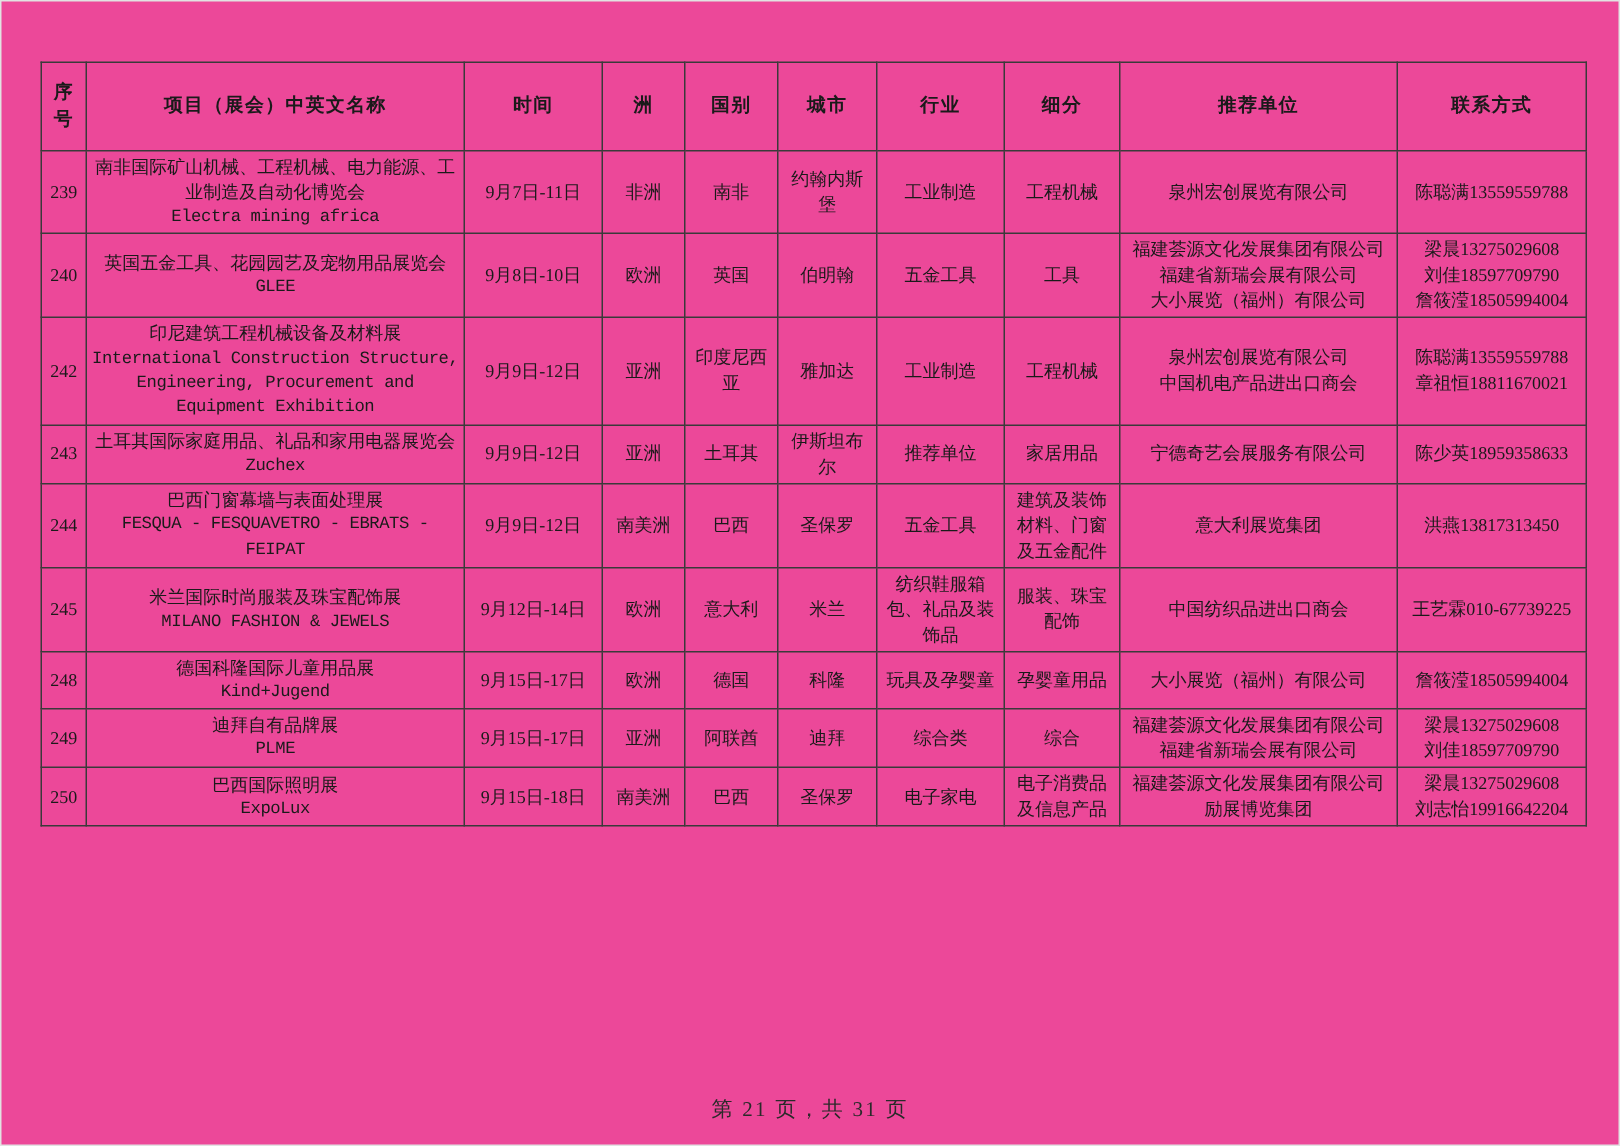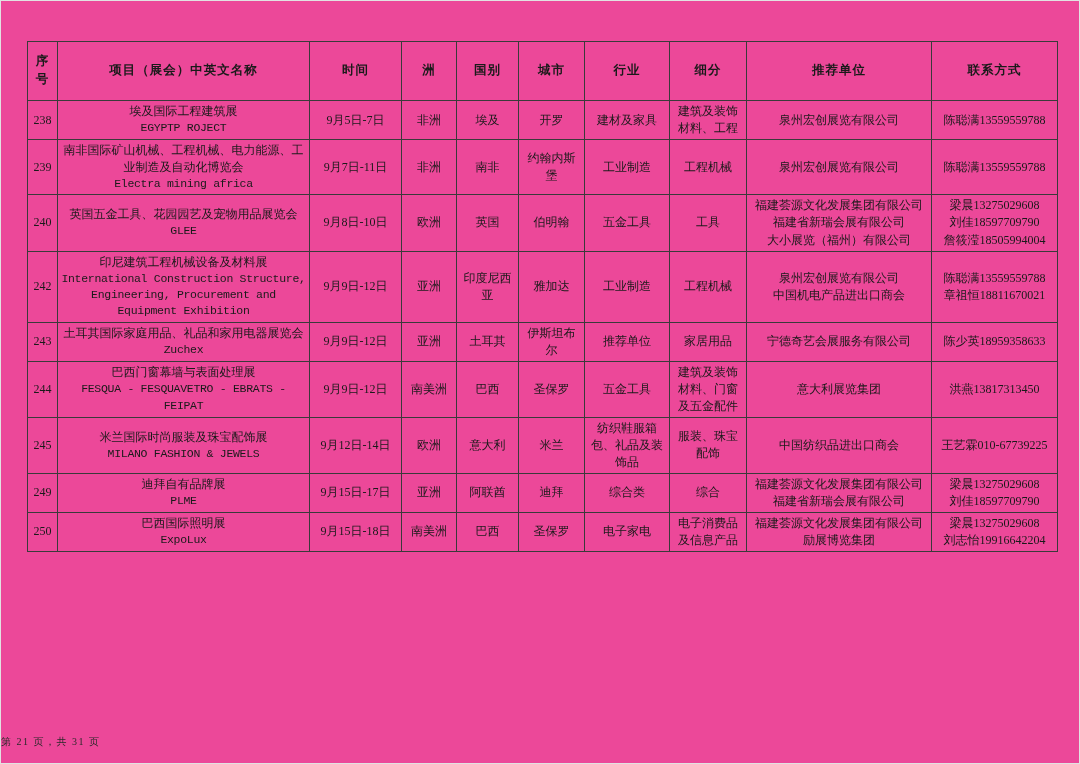--- a/index.html
+++ b/index.html
@@ -40,22 +40,22 @@
   }
   .name-en{
     font-family:"Liberation Mono","DejaVu Sans Mono",monospace;
     font-size:11.5px;
     letter-spacing:-0.3px;
   }
   .footer{
     position:absolute;
     left:0;right:0;
     bottom:14px;
-    text-align:left;
-    font-size:10px;
+    text-align:center;
+    font-size:14px;
     color:#2a2a2a;
     letter-spacing:1.5px;
   }
 </style>
 </head>
 <body>
 
 <div class="page">
 
   <table class="exh">
@@ -80,39 +80,20 @@
         <th>国别</th>
         <th>城市</th>
         <th>行业</th>
         <th>细分</th>
         <th>推荐单位</th>
         <th>联系方式</th>
       </tr>
     </thead>
     <tbody>
         <tr>
-    <td>238</td>
-    <td>
-      <div class="name-cn">埃及国际工程建筑展</div>
-      <div class="name-en">EGYPTP ROJECT</div>
-    </td>
-    <td>9月5日-7日</td>
-    <td>非洲</td>
-    <td>埃及</td>
-    <td>开罗</td>
-    <td>建材及家具</td>
-    <td>建筑及装饰材料、工程</td>
-    <td>
-            <div>泉州宏创展览有限公司</div>
-          </td>
-    <td>
-            <div>陈聪满13559559788</div>
-          </td>
-  </tr>
-        <tr>
     <td>239</td>
     <td>
       <div class="name-cn">南非国际矿山机械、工程机械、电力能源、工业制造及自动化博览会</div>
       <div class="name-en">Electra mining africa</div>
     </td>
     <td>9月7日-11日</td>
     <td>非洲</td>
     <td>南非</td>
     <td>约翰内斯堡</td>
     <td>工业制造</td>
@@ -219,20 +200,39 @@
     <td>纺织鞋服箱包、礼品及装饰品</td>
     <td>服装、珠宝配饰</td>
     <td>
             <div>中国纺织品进出口商会</div>
           </td>
     <td>
             <div>王艺霖010-67739225</div>
           </td>
   </tr>
         <tr>
+    <td>248</td>
+    <td>
+      <div class="name-cn">德国科隆国际儿童用品展</div>
+      <div class="name-en">Kind+Jugend</div>
+    </td>
+    <td>9月15日-17日</td>
+    <td>欧洲</td>
+    <td>德国</td>
+    <td>科隆</td>
+    <td>玩具及孕婴童</td>
+    <td>孕婴童用品</td>
+    <td>
+            <div>大小展览（福州）有限公司</div>
+          </td>
+    <td>
+            <div>詹筱滢18505994004</div>
+          </td>
+  </tr>
+        <tr>
     <td>249</td>
     <td>
       <div class="name-cn">迪拜自有品牌展</div>
       <div class="name-en">PLME</div>
     </td>
     <td>9月15日-17日</td>
     <td>亚洲</td>
     <td>阿联酋</td>
     <td>迪拜</td>
     <td>综合类</td>

